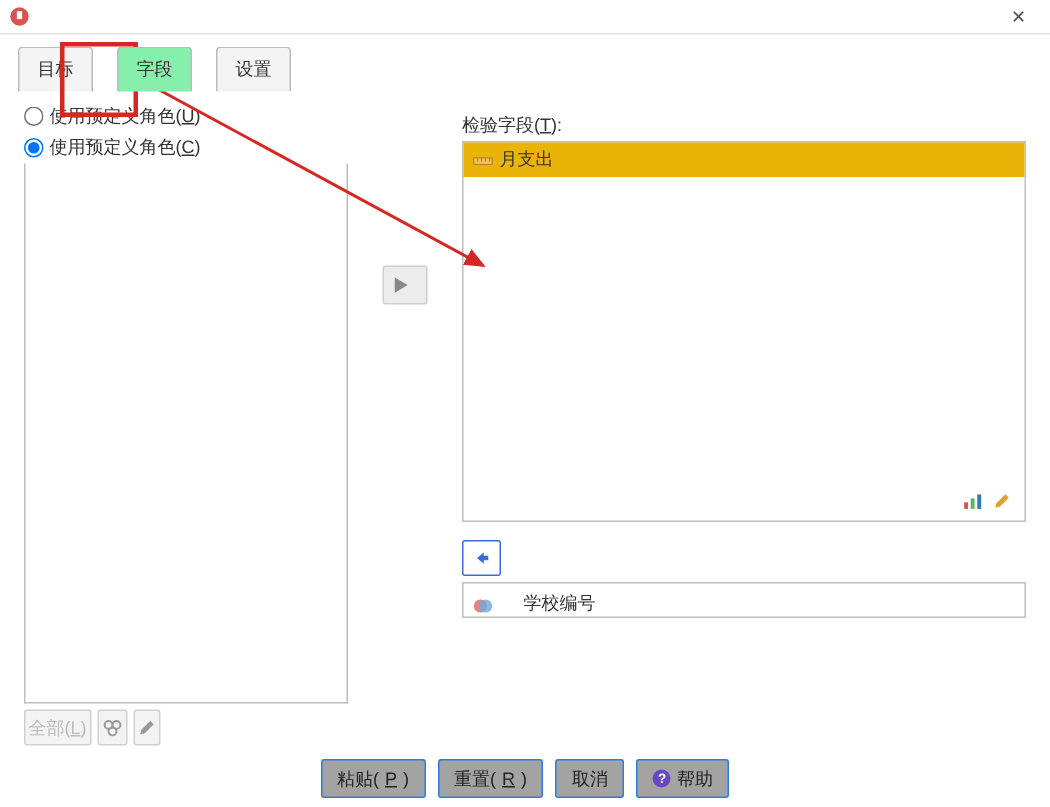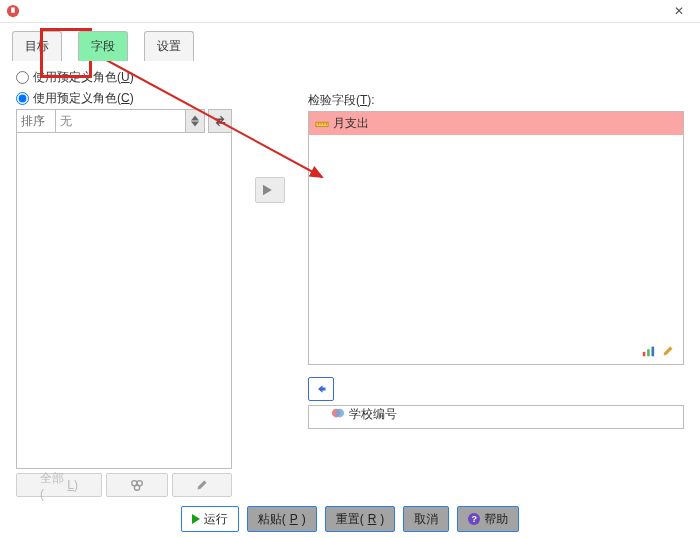--- a/index.html
+++ b/index.html
@@ -10,42 +10,42 @@
 .titlebar .close{width:30px;text-align:center;color:#555;cursor:pointer}
 .tabs{display:flex;gap:16px;padding:8px 12px 0 12px;align-items:center;position:relative}
 .tab{padding:6px 12px;border:1px solid #bbb;border-bottom:none;border-radius:3px 3px 0 0;background:#f4f4f4;cursor:pointer;font-size:12px}
 .tab.active{background:#86efac;position:relative;z-index:2}
 .highlight-box{position:absolute;border:3px solid #d62822;pointer-events:none}
 .hb1{left:40px;top:5px;width:46px;height:44px}
 .content{display:flex;padding:6px 16px 0 16px;gap:18px;height:calc(100% - 22px - 36px - 40px);box-sizing:border-box}
 .leftcol{width:216px;display:flex;flex-direction:column}
 .radio-row{display:flex;align-items:center;gap:4px;margin:2px 0;color:#333}
 .radio-row input{margin:0}
-.label-row{margin:25px 0 2px 0}
+.label-row{margin:8px 0 2px 0}
 .sort-row{display:flex;align-items:center;border:1px solid #bdbdbd;height:22px}
 .sort-label{width:30px;padding:0 4px;border-right:1px solid #bdbdbd;color:#666;display:flex;align-items:center;height:100%}
 .sort-select{flex:1;padding:0 4px;color:#888;display:flex;align-items:center;height:100%}
 .sort-arrows{width:18px;border-left:1px solid #bdbdbd;background:#e8e8e8;display:flex;flex-direction:column;align-items:center;justify-content:center;height:100%;cursor:pointer}
 .sort-arrows svg{width:8px;height:6px;fill:#666}
 .swap-btn{width:22px;height:22px;margin-left:3px;border:1px solid #bdbdbd;background:#e8e8e8;display:flex;align-items:center;justify-content:center;cursor:pointer}
 .listbox{flex:1;border:1px solid #bdbdbd;border-top:none;background:#fff}
 .left-toolbar{display:flex;gap:4px;padding:4px 0}
-.tb-btn{height:22px;padding:0 23px;border:1px solid #d0d0d0;background:#f3f3f3;border-radius:2px;color:#888;display:flex;align-items:center;justify-content:space-between;cursor:pointer}
+.tb-btn{height:22px;padding:0 2px;border:1px solid #d0d0d0;background:#f3f3f3;border-radius:2px;color:#888;display:flex;align-items:center;justify-content:space-between;cursor:pointer}
 .tb-btn.disabled{color:#bbb}
 .centercol{width:40px;display:flex;flex-direction:column;align-items:center;padding-top:110px}
 .arrow-btn{width:28px;height:24px;border:1px solid #cfcfcf;background:#ececec;display:flex;align-items:center;justify-content:center;cursor:pointer;border-radius:2px}
 .arrow-btn svg{width:14px;height:12px;fill:#888}
 .rightcol{flex:1;display:flex;flex-direction:column}
 .field-list{border:1px solid #bdbdbd;background:#fff;height:252px;position:relative}
-.field-item{display:flex;align-items:center;gap:4px;padding:3px 6px;background:#fca5a5}
+.field-item{display:flex;align-items:center;gap:4px;padding:3px 6px;background:#eab308}
 .ruler-icon{width:14px;height:14px;display:inline-flex}
 .ruler-icon svg{width:14px;height:14px}
 .mini-icons{position:absolute;right:6px;bottom:4px;display:flex;gap:2px}
 .mini-icons span{width:18px;height:18px;display:inline-flex;align-items:center;justify-content:center}
-.group-box{border:1px solid #bdbdbd;background:#fff;height:22px;display:flex;align-items:flex-start;padding:0 22px;gap:4px}
+.group-box{border:1px solid #bdbdbd;background:#fff;height:22px;display:flex;align-items:flex-end;padding:0 6px;gap:20px}
 .venn-icon{width:14px;height:14px;display:inline-flex}
 .back-btn{width:24px;height:22px;border:1px solid #3b6bd6;background:#fff;display:flex;align-items:center;justify-content:center;margin:12px 0 4px 0;cursor:pointer;border-radius:2px}
 .back-btn svg{width:12px;height:12px;fill:#3b6bd6}
 .footer{position:absolute;bottom:6px;left:0;right:0;display:flex;justify-content:center;gap:8px}
 .fbtn{height:24px;padding:0 10px;border:1px solid #2a7de1;background:#a3a3a3;color:#222;display:flex;align-items:center;gap:4px;cursor:pointer;border-radius:2px;font-size:12px}
 .fbtn.run{background:#fff}
 .fbtn .play{width:0;height:0;border-top:5px solid transparent;border-bottom:5px solid transparent;border-left:8px solid #16a016}
 .fbtn .qmark{width:12px;height:12px;border-radius:50%;background:#6a48c2;color:#fff;display:inline-flex;align-items:center;justify-content:center;font-size:9px;font-weight:bold}
 .arrow-red{position:absolute;pointer-events:none}
 u{text-decoration:underline}
@@ -76,39 +76,20 @@
     <label class="radio-row">
       <input type="radio" name="r" style="">
       <span><span>使用预定义角色(</span><u>U</u><span>)</span></span>
     </label>
     <label class="radio-row">
       <input type="radio" name="r" checked="" style="">
       <span><span>使用预定义角色(</span><u>C</u><span>)</span></span>
     </label>
 
 
-    <div style="display:flex">
-      <div class="sort-row" style="flex:1">
-        <div class="sort-label">排序</div>
-        <div class="sort-select">无</div>
-        <div class="sort-arrows">
-          <svg viewBox="0 0 10 6">
-              <polygon points="5,0 10,6 0,6"></polygon>
-            </svg>
-          <svg viewBox="0 0 10 6">
-              <polygon points="0,0 10,0 5,6"></polygon>
-            </svg>
-        </div>
-      </div>
-      <div class="swap-btn">
-        <svg width="14" height="14" viewBox="0 0 16 16">
-            <path d="M2 5h8l-2-2 1-1 4 4-4 4-1-1 2-2H2zM14 11H6l2 2-1 1-4-4 4-4 1 1-2 2h8z" fill="#555"></path>
-          </svg>
-      </div>
-    </div>
 
     <div class="listbox"></div>
 
     <div class="left-toolbar">
       <div class="tb-btn disabled">
         <span>全部(</span>
           <u>L</u>
           <span>)</span>
       </div>
       <div class="tb-btn">
@@ -188,24 +169,20 @@
 <svg class="arrow-red" style="left:82px;top:45px" width="260" height="150">
   <defs>
       <marker id="ah" markerWidth="8" markerHeight="8" refX="6" refY="3" orient="auto">
         <polygon points="0,0 7,3 0,6" fill="#d62822"></polygon>
       </marker>
     </defs>
   <line x1="4" y1="4" x2="240" y2="132" stroke="#d62822" stroke-width="2" marker-end="url(#ah)"></line>
 </svg>
 
 <div class="footer">
-  <div class="fbtn run">
-      <span class="play"></span>
-      <span>运行</span>
-    </div>
   <div class="fbtn">
       <span>粘贴(</span>
       <u>P</u>
       <span>)</span>
     </div>
   <div class="fbtn">
       <span>重置(</span>
       <u>R</u>
       <span>)</span>
     </div>

